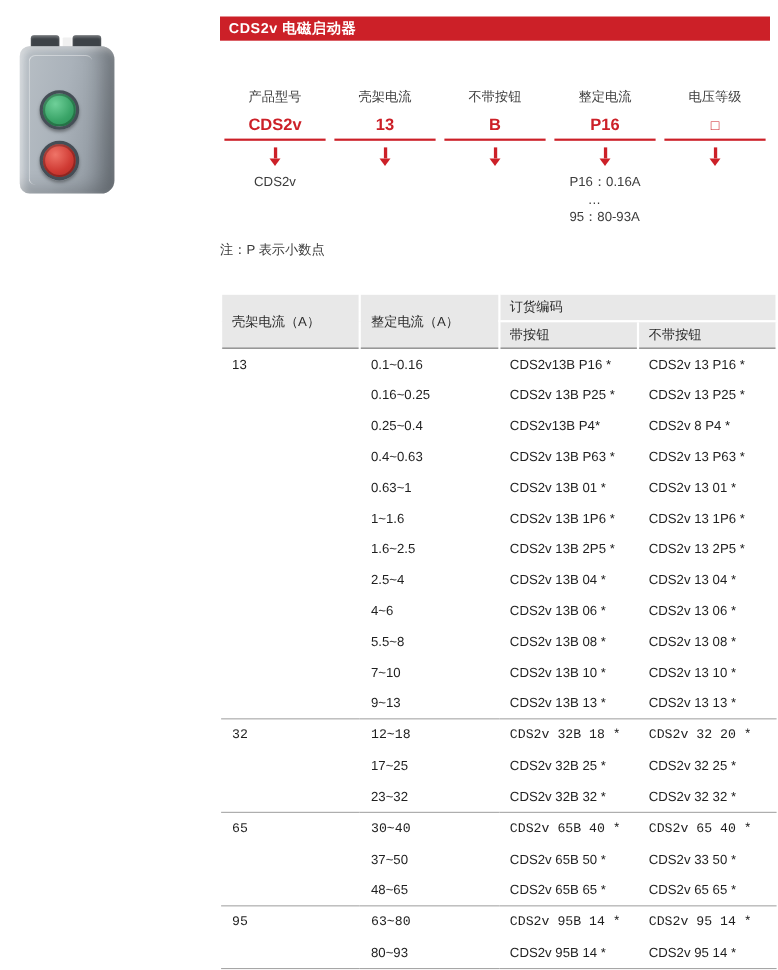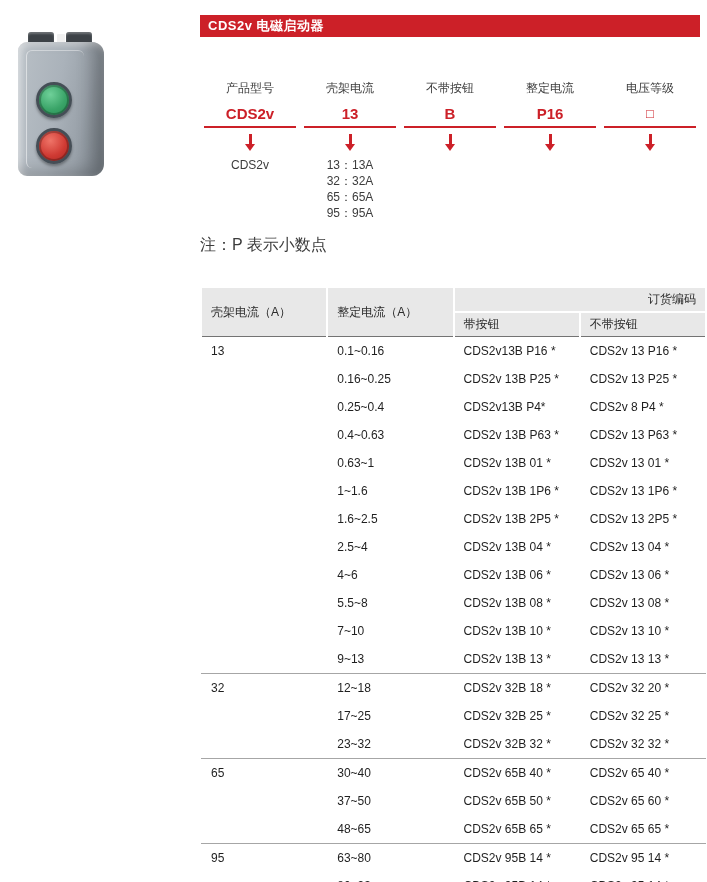--- a/index.html
+++ b/index.html
@@ -45,32 +45,32 @@
   .bk-arrow { width: 3px; height: 10px; background: #cc2028; margin: 0 auto; position: relative; }
   .bk-arrow::after { content: ""; position: absolute; top: 10px; left: 50%;
     transform: translateX(-50%); width: 0; height: 0;
     border: 5px solid transparent; border-top: 7px solid #cc2028; }
   .bk-desc { margin-top: 13px; display: flex; justify-content: center;
     font-size: 12px; color: #3c3c3c; }
   .bk-desc span { display: inline-block; white-space: pre-wrap; line-height: 16px; }
   .bk-desc.center span { text-align: center; }
   .bk-desc.left span { text-align: left; }
 
-  .note { margin-top: 14px; font-size: 16px; color: #3c3c3c; }
+  .note { margin-top: 14px; font-size: 12px; color: #3c3c3c; }
 
   
   .order-table { width: 507px; border-collapse: collapse; margin-top: 30px;
     border-bottom: 1px solid #a6a6a6; }
   .order-table th { background: #e8e8e8; border: 2px solid #fff; font-weight: normal;
     font-size: 12px; color: #2b2b2b; text-align: left; padding: 3px 9px; height: 18px; }
-  .order-table th.grp { text-align: right; }
+  .order-table th.grp { text-align: left; }
   .order-table thead tr:last-child th, .order-table th.span2 { border-bottom: 1px solid #737373; }
   .order-table td { font-size: 12px; color: #1f1f1f; padding: 7px 10px; height: 13px; }
   .order-table td.frame-cell { vertical-align: top; }
-  .order-table tr.group-start td { border-top: 1px solid #a6a6a6; }
+  .order-table tr.group-start td { border-top: 1px solid #a6a6a6; font-family: Liberation Mono, monospace; }
 </style>
 </head>
 <body>
 
 <div class="device">
   <div class="conn c1"></div>
   <div class="conn-tab"></div>
   <div class="conn c2"></div>
   <div class="device-body">
     <div class="face-edge"></div>
@@ -91,38 +91,37 @@
       <div class="bk-arrow"></div>
       <div class="bk-desc center">
           <span>CDS2v</span>
         </div>
     </div>
     <div class="bk-col">
       <div class="bk-label">壳架电流</div>
       <div class="bk-code">13</div>
       <div class="bk-line"></div>
       <div class="bk-arrow"></div>
-      <div class="bk-desc left">
-          <span>13：13A
-32：32A
-65：65A
-95：95A</span>
-        </div>
     </div>
     <div class="bk-col">
       <div class="bk-label">不带按钮</div>
       <div class="bk-code">B</div>
       <div class="bk-line"></div>
       <div class="bk-arrow"></div>
     </div>
     <div class="bk-col">
       <div class="bk-label">整定电流</div>
       <div class="bk-code">P16</div>
       <div class="bk-line"></div>
       <div class="bk-arrow"></div>
+      <div class="bk-desc left">
+          <span>P16：0.16A
+     …
+95：80-93A</span>
+        </div>
     </div>
     <div class="bk-col">
       <div class="bk-label">电压等级</div>
       <div class="bk-code sq">□</div>
       <div class="bk-line"></div>
       <div class="bk-arrow"></div>
     </div>
   </div>
 
   <div class="note">注：P 表示小数点</div>
@@ -225,21 +224,21 @@
         </tr>
         <tr class="group-start">
           <td rowspan="3" class="frame-cell">65</td>
           <td>30~40</td>
           <td>CDS2v 65B 40 *</td>
           <td>CDS2v 65 40 *</td>
         </tr>
         <tr>
           <td>37~50</td>
           <td>CDS2v 65B 50 *</td>
-          <td>CDS2v 65 60 *</td>
+          <td>CDS2v 33 50 *</td>
         </tr>
         <tr>
           <td>48~65</td>
           <td>CDS2v 65B 65 *</td>
           <td>CDS2v 65 65 *</td>
         </tr>
         <tr class="group-start">
           <td rowspan="2" class="frame-cell">95</td>
           <td>63~80</td>
           <td>CDS2v 95B 14 *</td>

